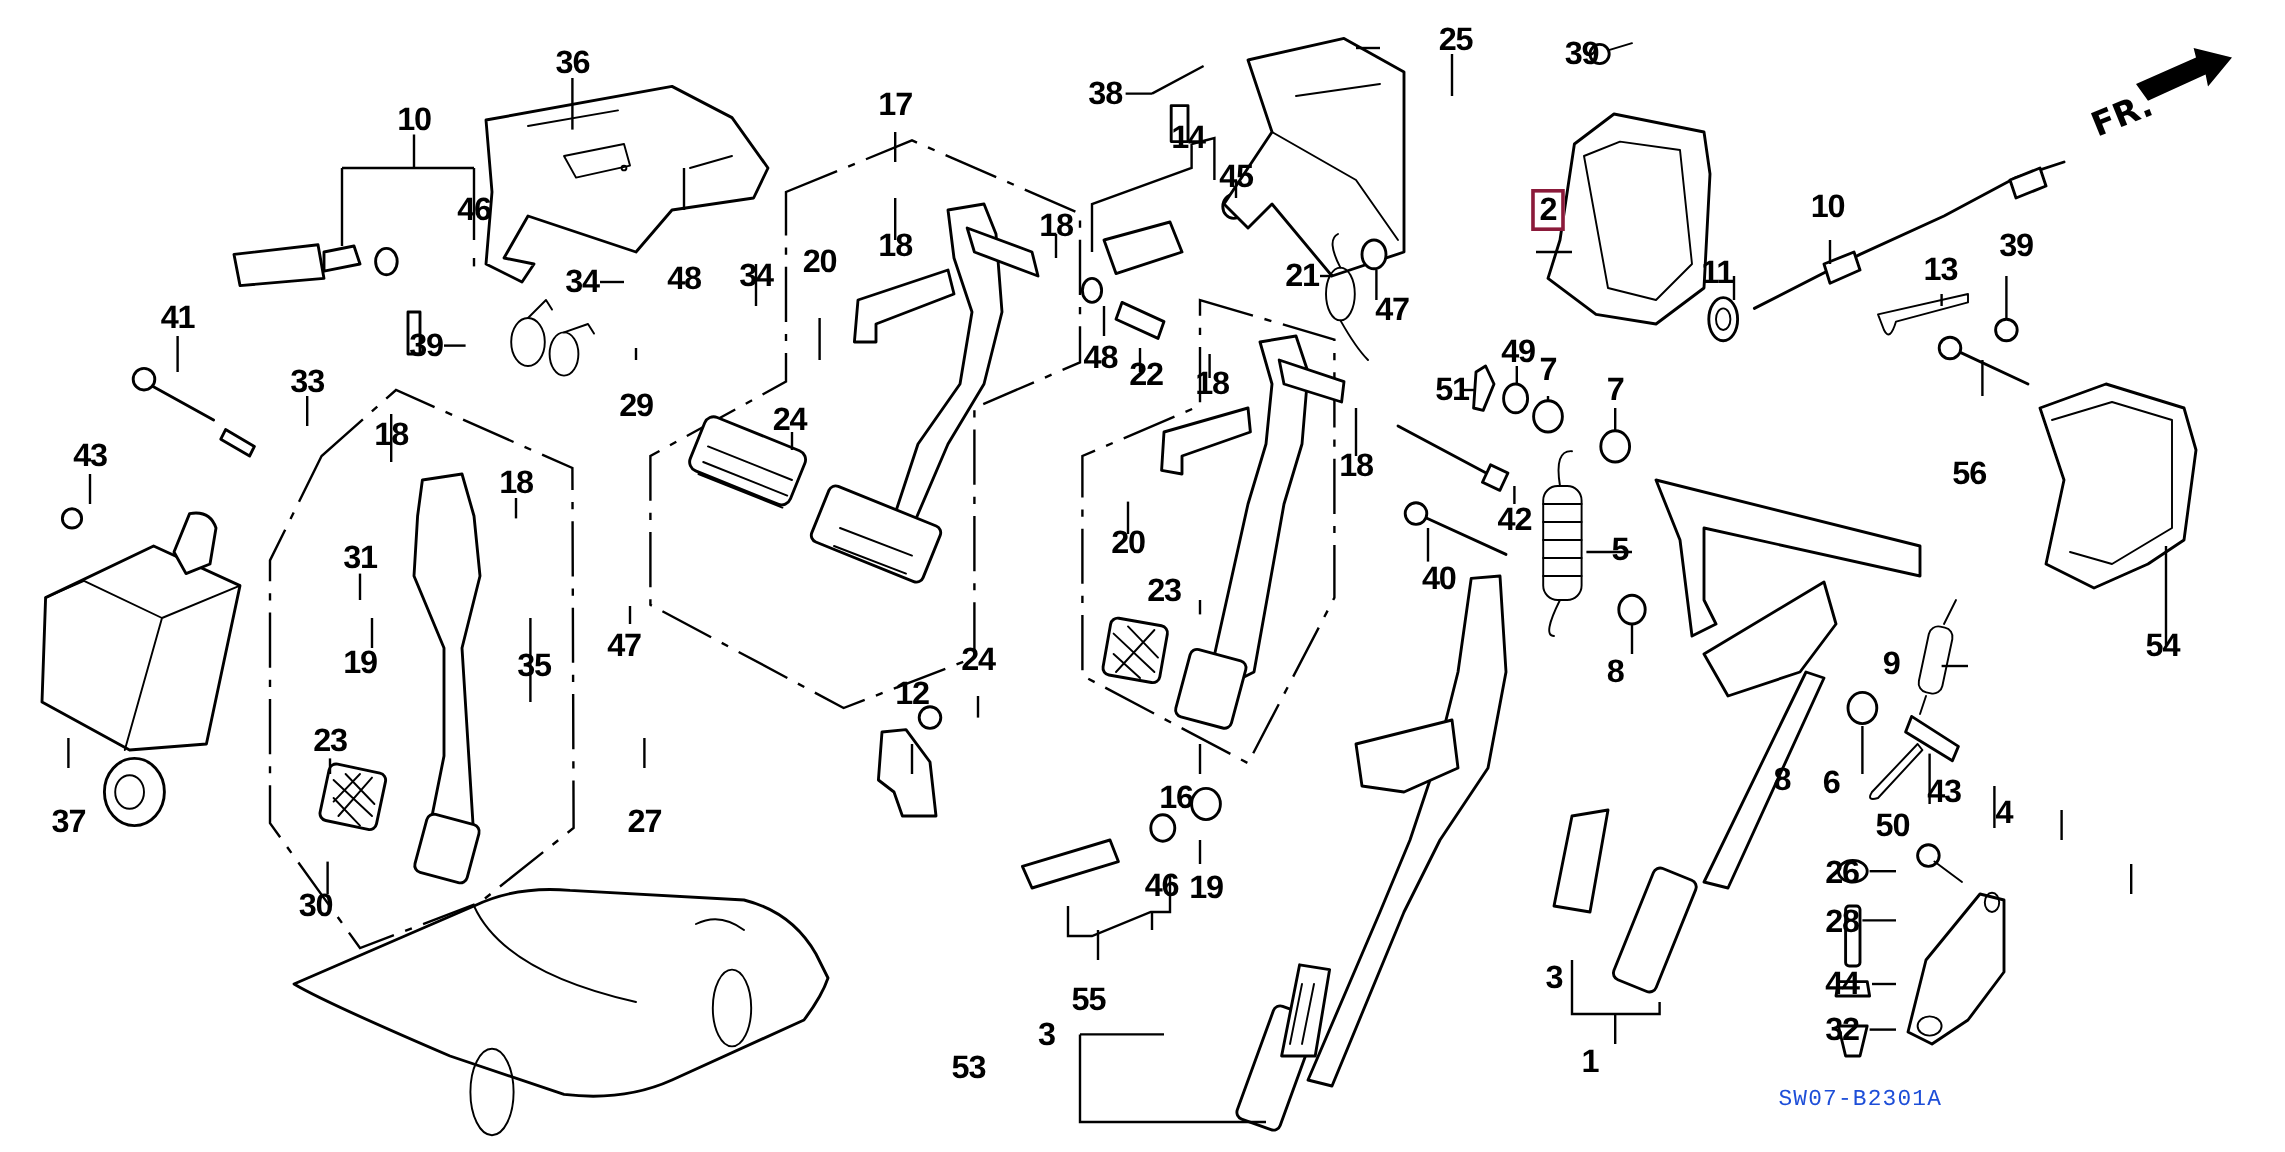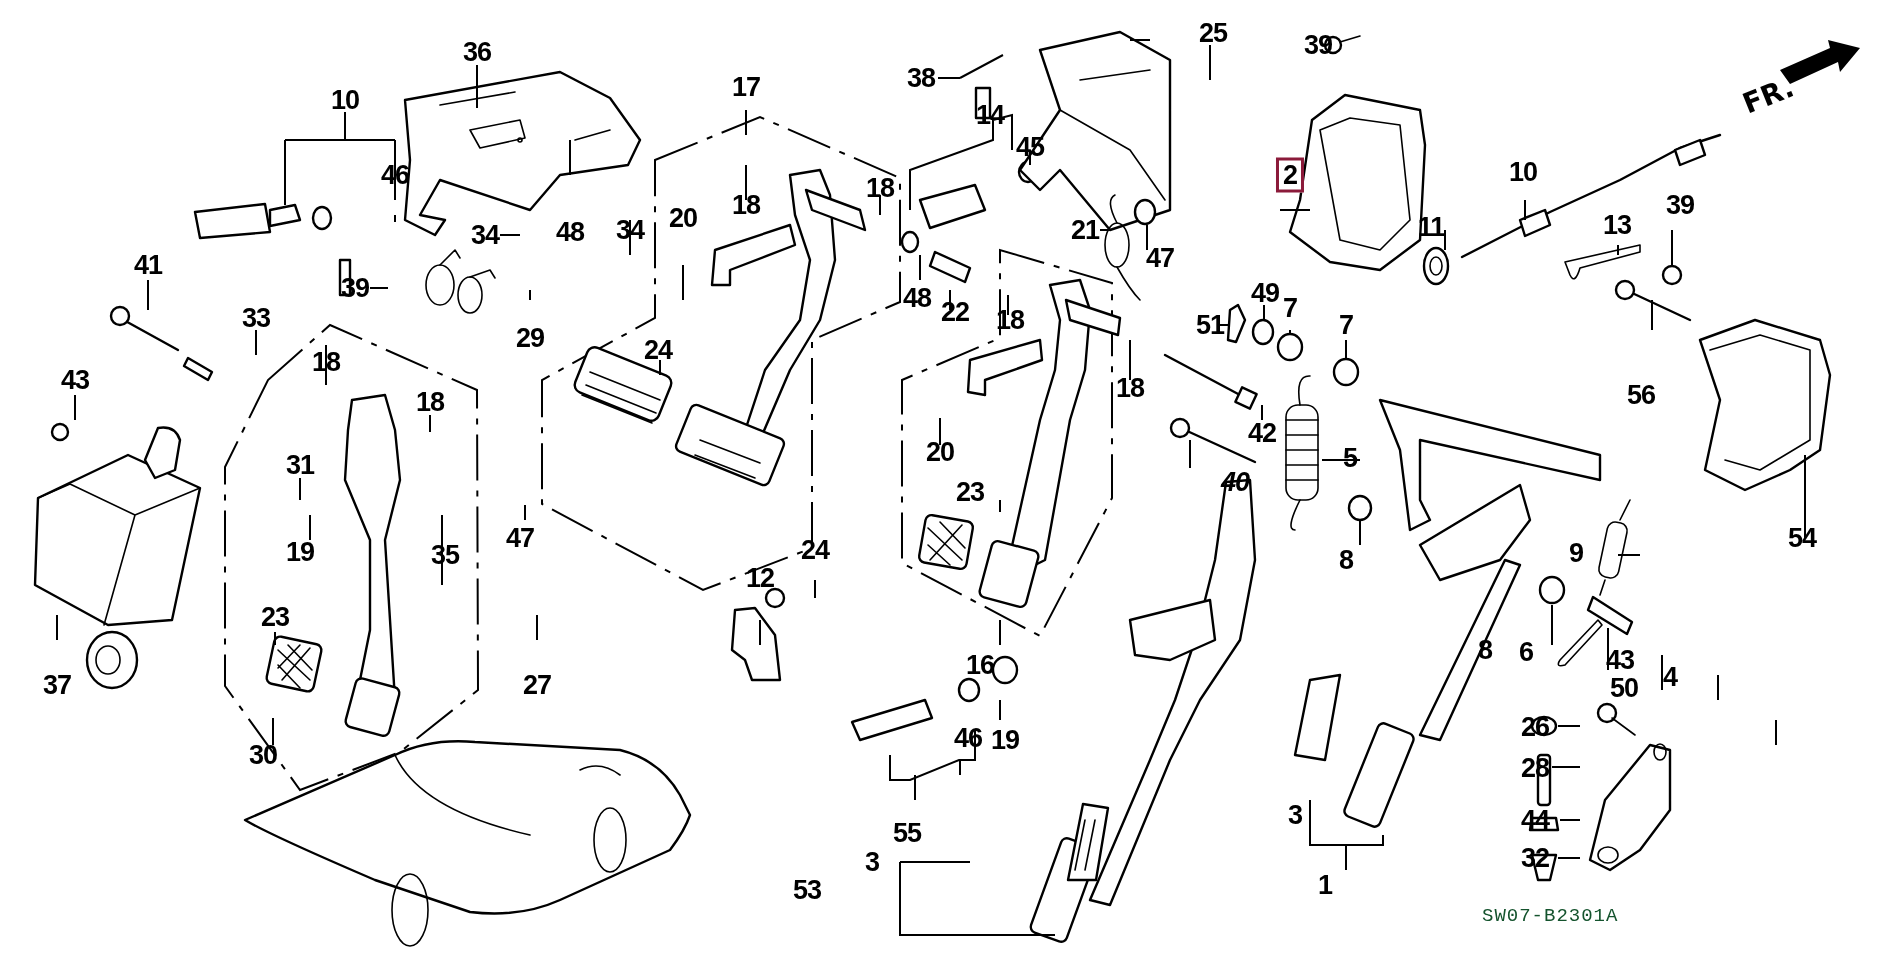--- a/index.html
+++ b/index.html
@@ -6,21 +6,21 @@
     body { width: 1904px; height: 960px; position: relative; overflow: hidden; font-family: "Liberation Sans", sans-serif; }
     #diagram { position: absolute; left: 0; top: 0; width: 1904px; height: 960px; }
     .stroke { fill: none; stroke: #000; stroke-width: 2.4; stroke-linejoin: round; stroke-linecap: round; }
     .thin { fill: none; stroke: #000; stroke-width: 1.6; stroke-linejoin: round; stroke-linecap: round; }
     .dash { fill: none; stroke: #000; stroke-width: 2; stroke-dasharray: 46 10 6 10; }
     .leader { fill: none; stroke: #000; stroke-width: 2; }
     .part-fill { fill: #fff; stroke: #000; stroke-width: 2.4; stroke-linejoin: round; }
     .callout { position: absolute; font-family: "Liberation Sans", sans-serif; font-weight: bold; font-size: 27px; color: #000; letter-spacing: -1px; line-height: 1; transform: translate(-50%, -50%); white-space: nowrap; cursor: pointer; }
     .callout.selected { border: 3px solid #8b1a3a; padding: 1px 4px; background: #fff; }
     .fr-label { position: absolute; font-family: "DejaVu Sans", sans-serif; font-weight: bold; font-size: 28px; color: #000; transform: rotate(-22deg); transform-origin: left top; }
-    .diagram-code { position: absolute; font-family: "Liberation Mono", monospace; font-size: 19px; color: #14532d; letter-spacing: 1px; }
+    .diagram-code { position: absolute; font-family: "Liberation Mono", monospace; font-size: 19px; color: #1d4ed8; letter-spacing: 1px; }
   </style>
 </head>
 <body>
 
 <svg id="diagram" viewBox="0 0 1904 960" xmlns="http://www.w3.org/2000/svg">
 
   <polygon class="dash" points="268,380 330,325 477,390 478,690 400,752 300,790 225,686 225,467"></polygon>
   <polygon class="dash" points="655,160 760,117 900,178 900,302 812,340 812,548 703,590 542,504 542,380 655,318"></polygon>
   <polygon class="dash" points="1000,250 1112,283 1112,498 1040,636 902,563 902,380 1000,338"></polygon>
 
@@ -330,29 +330,29 @@
 <div class="callout selected" style="left: 1290px; top: 175px; border-color: rgb(139, 26, 58);">2</div>
 <div class="callout" style="left:1431px;top:227px;">11</div>
 <div class="callout" style="left:1523px;top:172px;">10</div>
 <div class="callout" style="left:1617px;top:225px;">13</div>
 <div class="callout" style="left:1680px;top:205px;">39</div>
 <div class="callout" style="left:1210px;top:325px;">51</div>
 <div class="callout" style="left:1265px;top:293px;">49</div>
 <div class="callout" style="left:1290px;top:308px;">7</div>
 <div class="callout" style="left:1346px;top:325px;">7</div>
 <div class="callout" style="left:1262px;top:433px;">42</div>
-<div class="callout" style="left:1235px;top:482px;font-style:italic;">40</div>
+<div class="callout" style="left:1199px;top:482px;">40</div>
 <div class="callout" style="left:1350px;top:458px;">5</div>
 <div class="callout" style="left:1346px;top:560px;">8</div>
 <div class="callout" style="left:1641px;top:395px;">56</div>
 <div class="callout" style="left:1802px;top:538px;">54</div>
 <div class="callout" style="left:1576px;top:553px;">9</div>
 <div class="callout" style="left:1485px;top:650px;">8</div>
 <div class="callout" style="left:1526px;top:652px;">6</div>
-<div class="callout" style="left:1577px;top:688px;margin-left:47px;">50</div>
+<div class="callout" style="left:1577px;top:688px;">50</div>
 <div class="callout" style="left:1620px;top:660px;">43</div>
 <div class="callout" style="left:1670px;top:677px;">4</div>
 <div class="callout" style="left:1535px;top:727px;">26</div>
 <div class="callout" style="left:1535px;top:768px;">28</div>
 <div class="callout" style="left:1535px;top:820px;">44</div>
 <div class="callout" style="left:1535px;top:858px;">32</div>
 <div class="callout" style="left:1295px;top:815px;">3</div>
 <div class="callout" style="left:1325px;top:885px;">1</div>
 
 <div class="fr-label" style="left:1738px;top:90px;">FR.</div>

